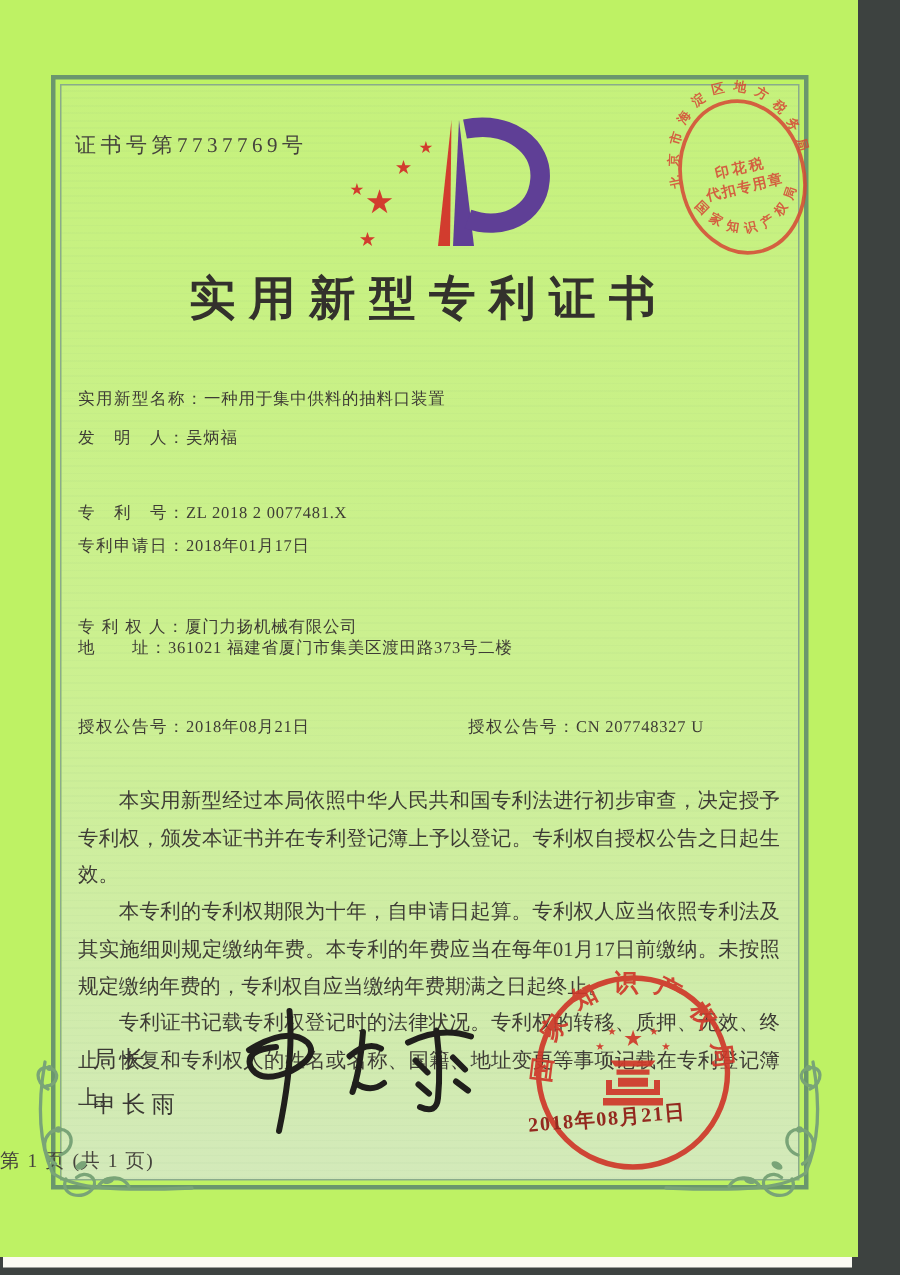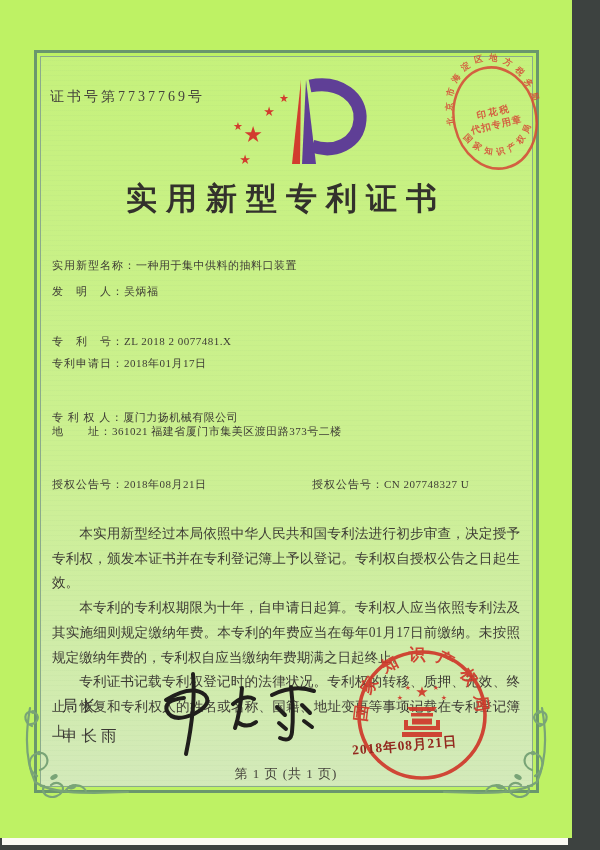--- a/index.html
+++ b/index.html
@@ -24,21 +24,21 @@
   .field .lbl{letter-spacing:1px;}
   .grant-no{left:312px;}
   .paras{position:absolute;left:52px;top:522px;width:468px;font-size:13.6px;line-height:1.82;
     color:#3e3c35;text-align:justify;}
   .paras p{margin:0;text-indent:2em;}
   .signer{position:absolute;left:62px;font-size:15.5px;letter-spacing:4px;color:#3a3833;}
   .sig-svg{position:absolute;left:148px;top:666px;}
   .seal-svg{position:absolute;left:340px;top:633px;}
   .seal-date{position:absolute;left:352px;top:737px;font-size:13.5px;color:#93291f;
     letter-spacing:1px;transform:rotate(-5deg);font-weight:700;z-index:3;}
-  .footer{position:absolute;left:0;top:765px;width:572px;text-align:center;
+  .footer{position:absolute;left:0;top:765px;width:572px;text-align:left;
     font-size:13px;color:#45433c;letter-spacing:1px;}
   .flourish{position:absolute;z-index:2;}
   .flourish.right{transform:scaleX(-1);}
   .oval-stamp{position:absolute;left:433px;top:46px;z-index:3;}
 </style>
 </head>
 <body>
 
 <div class="paper">
   <div class="frame-outer">

